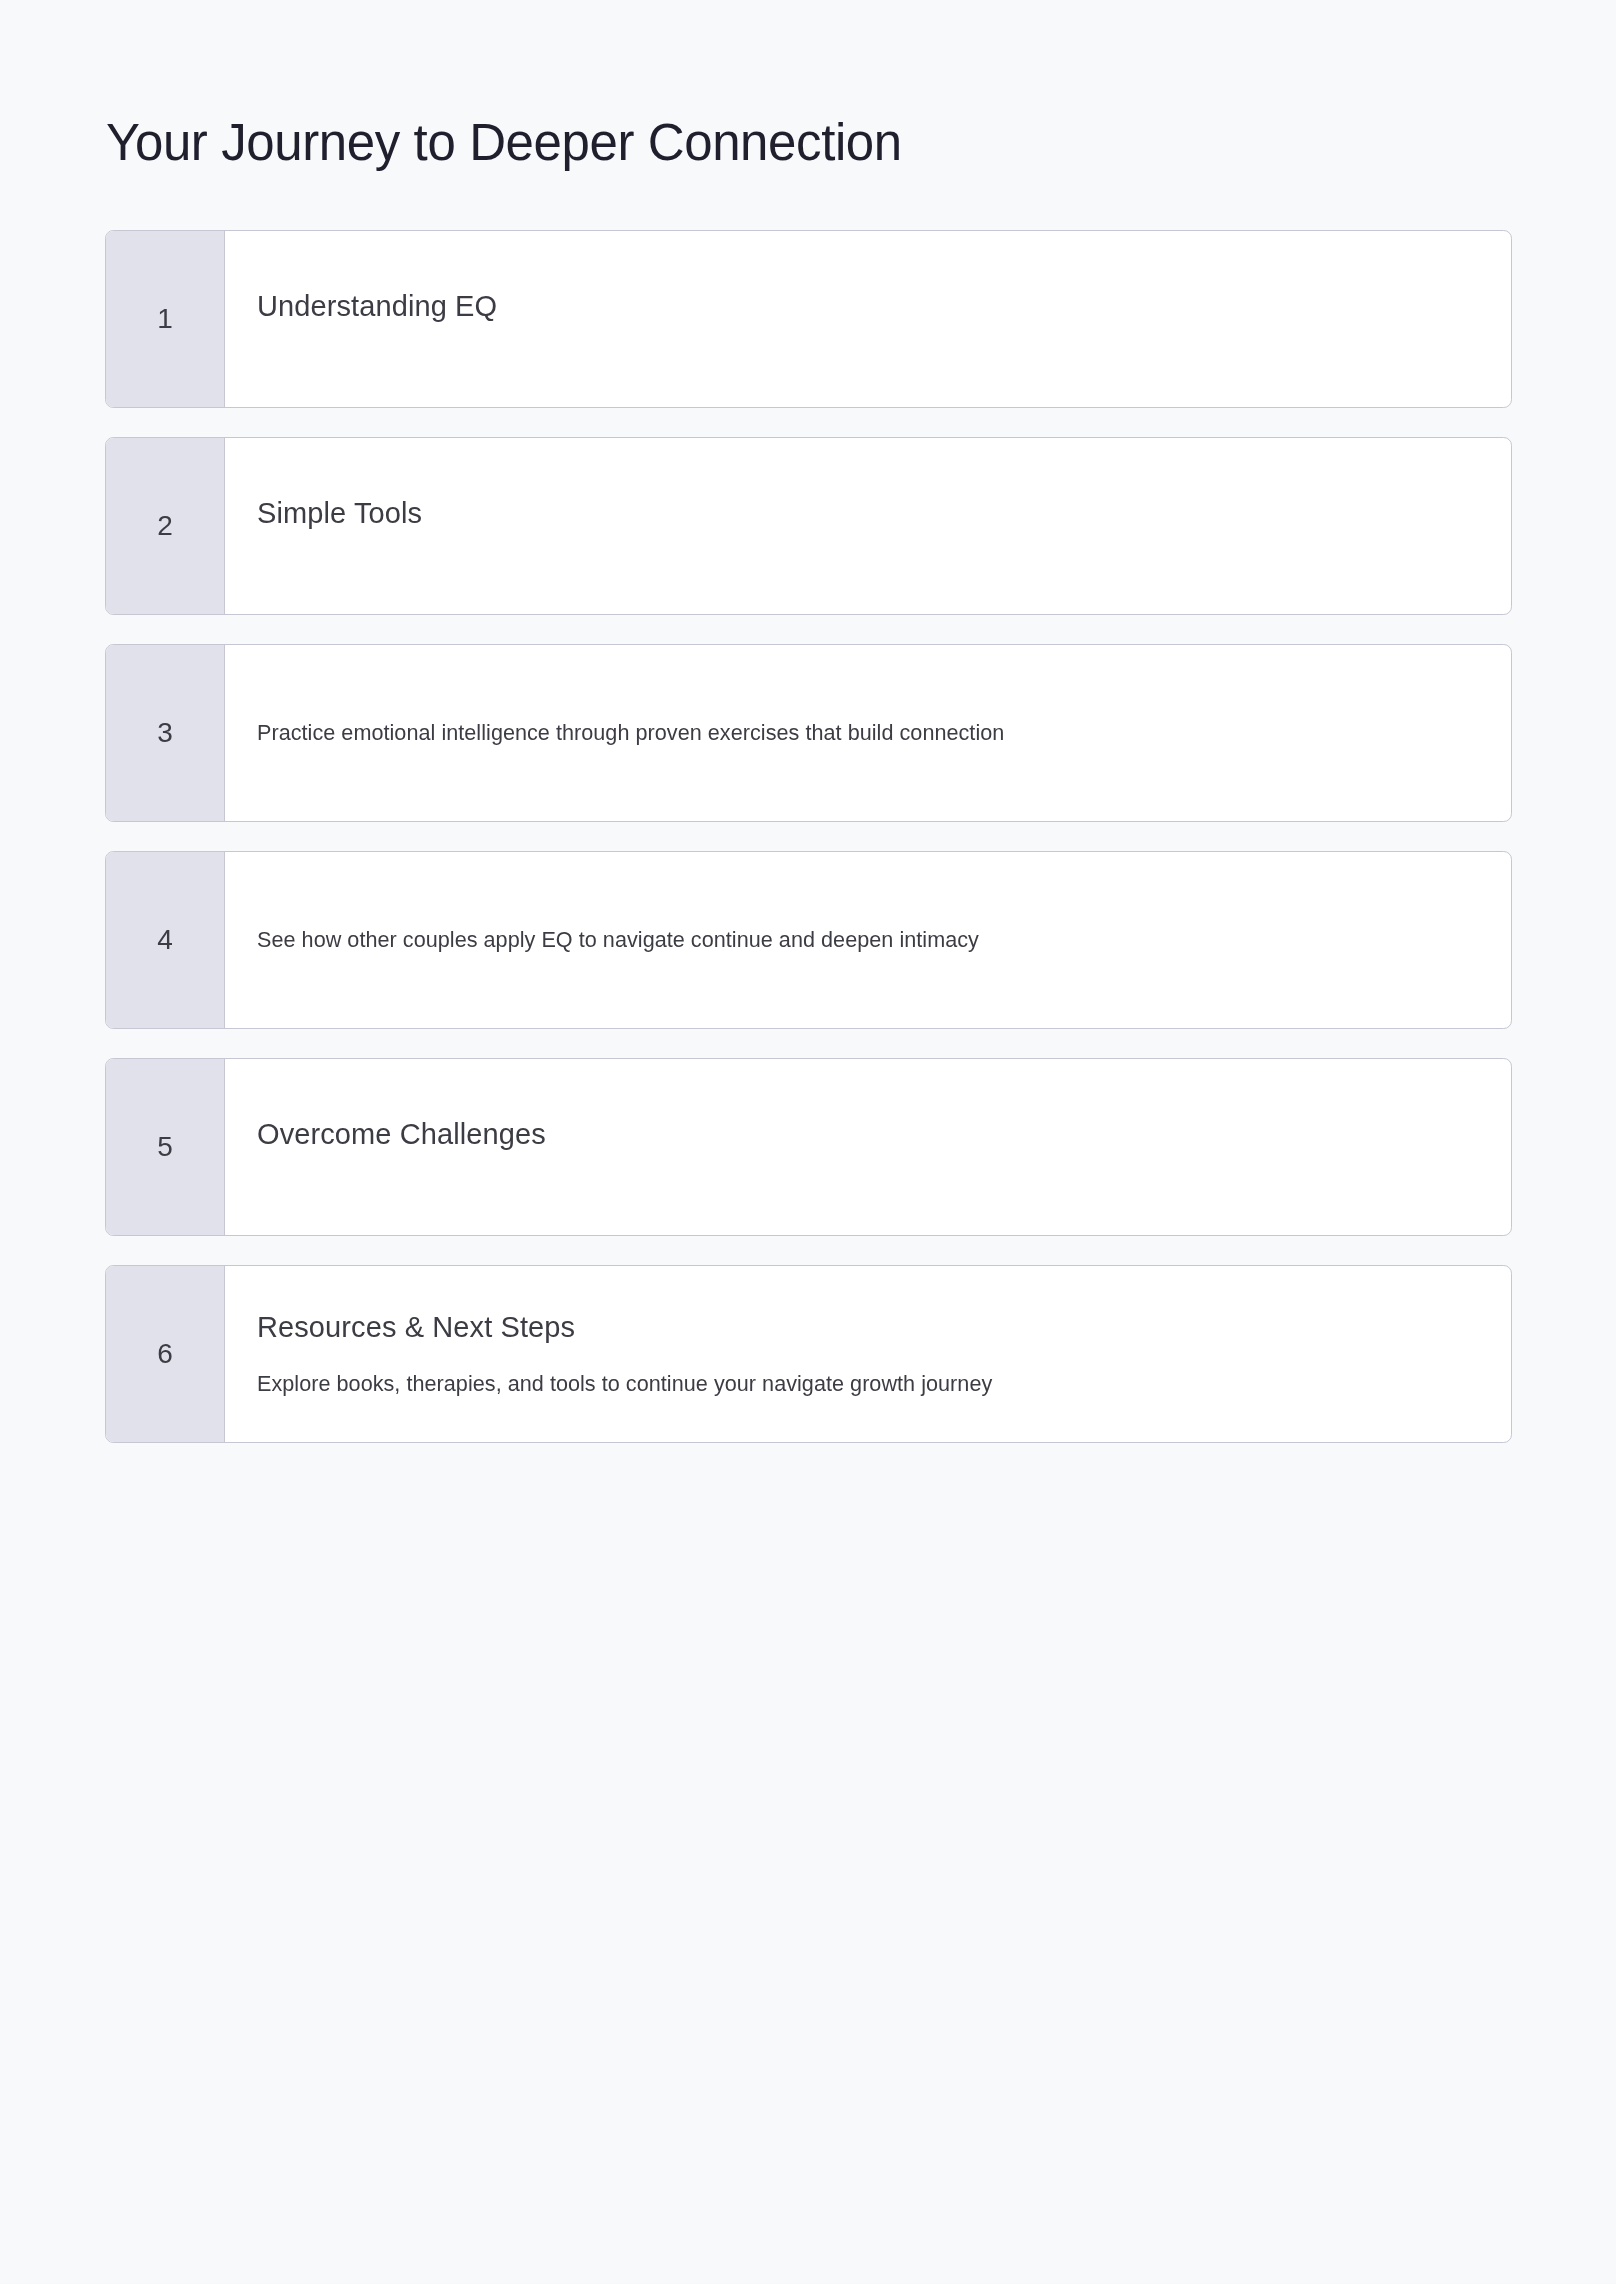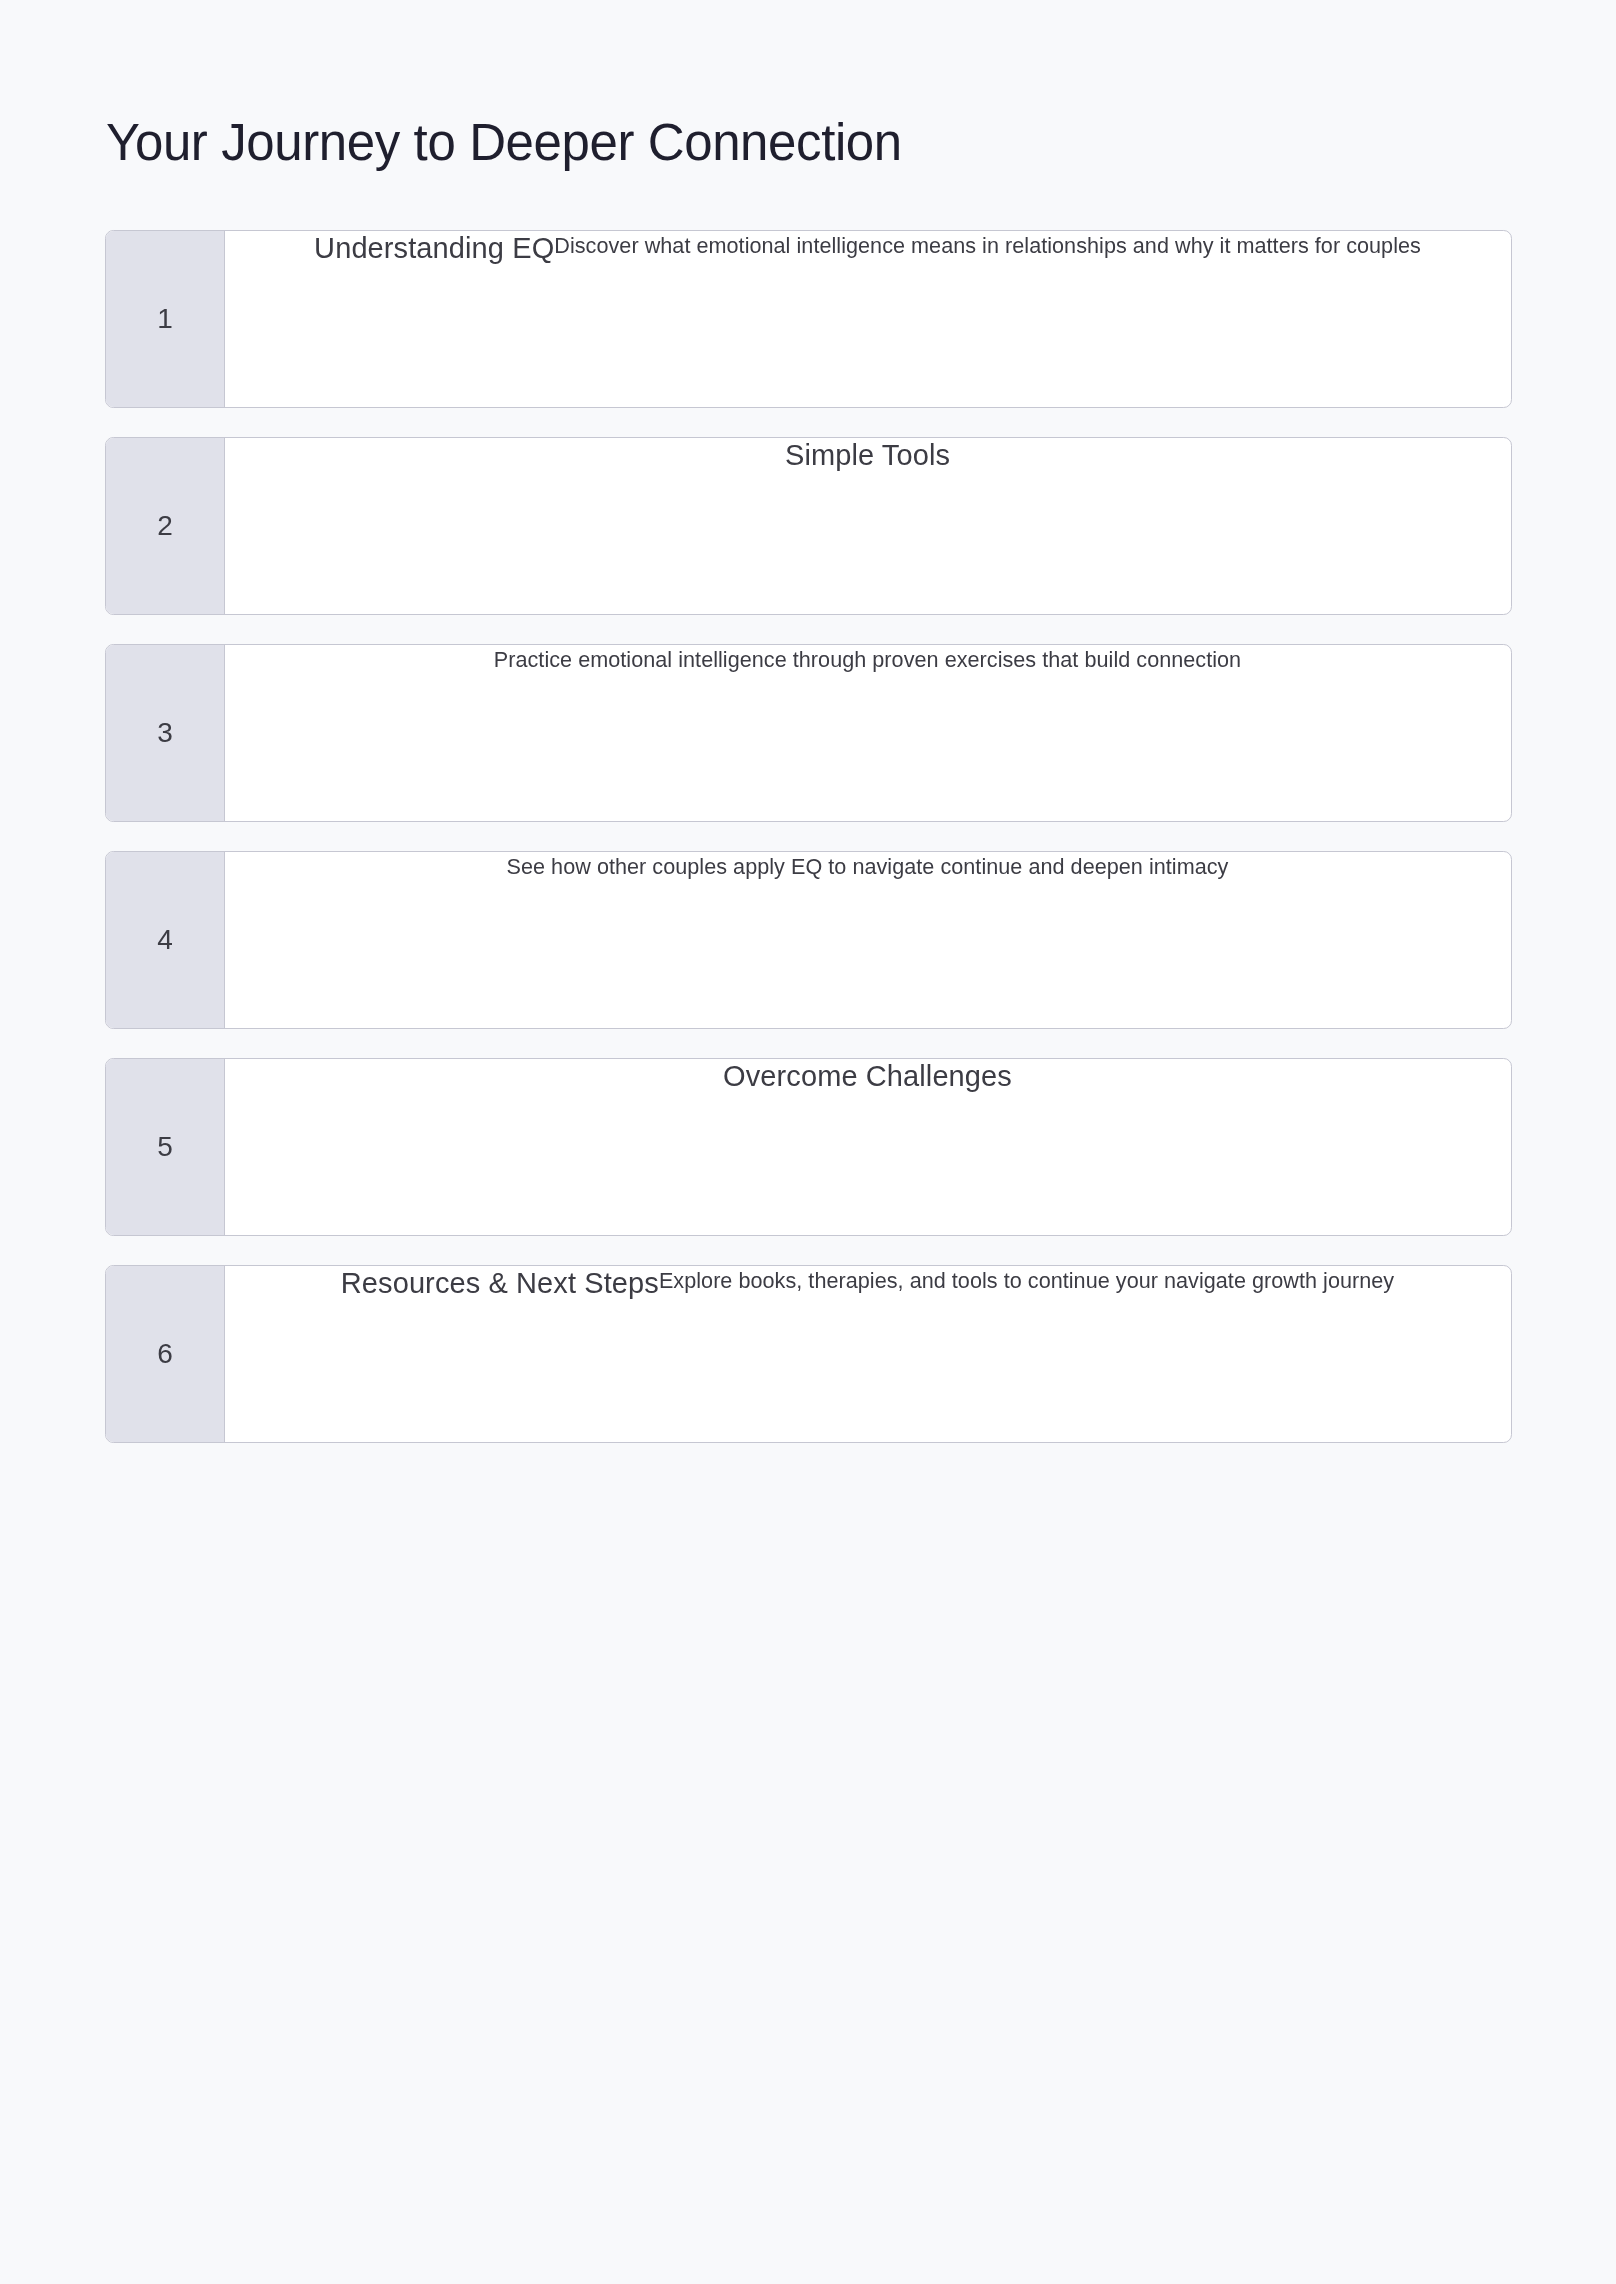--- a/index.html
+++ b/index.html
@@ -72,21 +72,21 @@
   .step-number {
     font-size: 28px;
     font-weight: 300;
     color: #3c3c44;
     line-height: 1;
   }
 
   .step-content {
     flex: 1 1 auto;
     display: flex;
-    flex-direction: row;
+    flex-direction: column;
     justify-content: center;
     padding: 0 33px 0 32px;
     box-sizing: border-box;
   }
 
   .step-title {
     font-size: 29px;
     font-weight: 300;
     color: #3c3c44;
     line-height: 1.2;
@@ -110,21 +110,20 @@
   <h1 class="page-title">Your Journey to Deeper Connection</h1>
 
   <div class="steps-list">
 
     <div class="step-card">
       <div class="step-number-box">
         <span class="step-number">1</span>
       </div>
       <div class="step-content">
         <div class="step-title">Understanding EQ</div>
-        <div class="step-desc">Discover what emotional intelligence means in relationships and why it matters for couples</div>
       </div>
     </div>
 
     <div class="step-card">
       <div class="step-number-box">
         <span class="step-number">2</span>
       </div>
       <div class="step-content">
         <div class="step-title">Simple Tools</div>
       </div>

